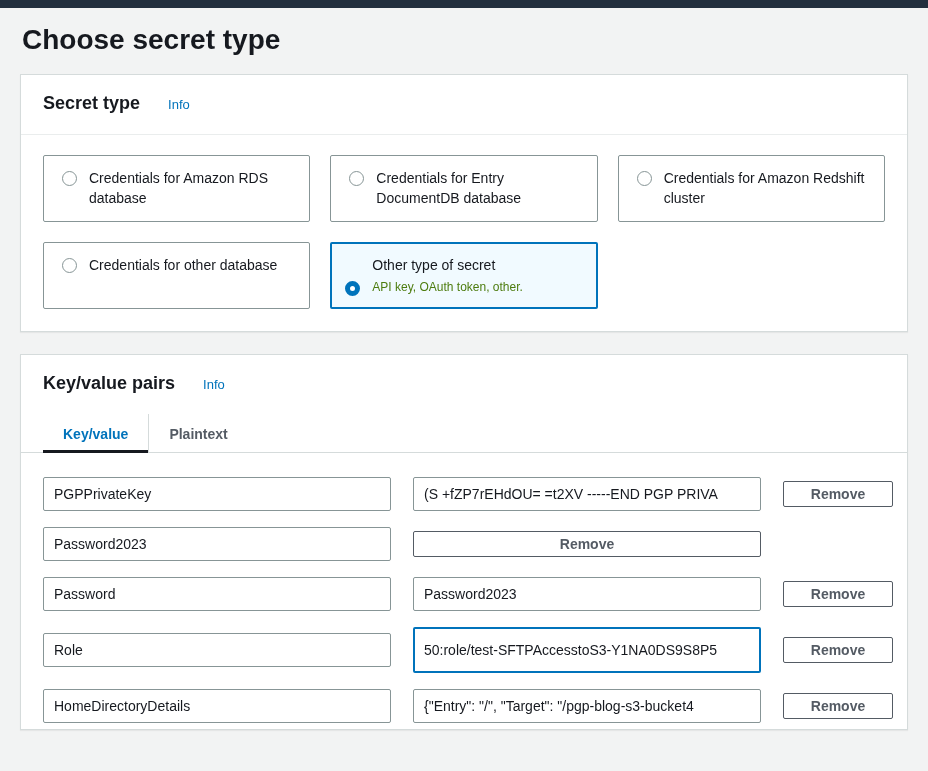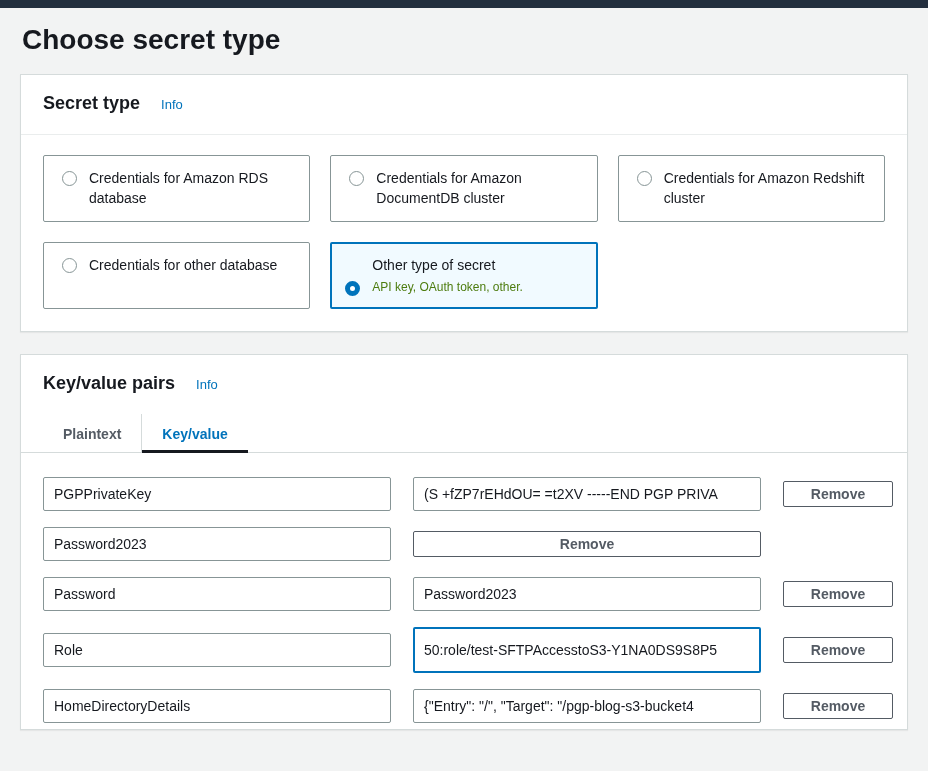--- a/index.html
+++ b/index.html
@@ -26,21 +26,21 @@
     background: #fff;
     border: 1px solid #d5dbdb;
     border-radius: 0;
     box-shadow: 0 1px 1px rgba(0,0,0,0.05);
     margin-bottom: 22px;
   }
   .panel-header {
     padding: 18px 22px 6px 22px;
     display: flex;
     align-items: baseline;
-    gap: 21px;
+    gap: 28px;
   }
   .panel-header h2 {
     font-size: 18px;
     font-weight: 700;
   }
   .info-link {
     color: #0073bb;
     font-size: 13px;
     font-weight: 400;
     cursor: pointer;
@@ -182,21 +182,21 @@
       <div class="radio-grid" id="radio-grid">
           <div class="radio-card">
             <div class="radio-circle"></div>
             <div>
               <div class="radio-label-main">Credentials for Amazon RDS database</div>
             </div>
           </div>
           <div class="radio-card">
             <div class="radio-circle"></div>
             <div>
-              <div class="radio-label-main">Credentials for Amazon DocumentDB cluster</div>
+              <div class="radio-label-main">Credentials for Entry DocumentDB database</div>
             </div>
           </div>
           <div class="radio-card">
             <div class="radio-circle"></div>
             <div>
               <div class="radio-label-main">Credentials for Amazon Redshift cluster</div>
             </div>
           </div>
           <div class="radio-card">
             <div class="radio-circle"></div>
@@ -214,22 +214,22 @@
         </div>
     </div>
   </div>
 
   <div class="panel">
     <div class="panel-header">
       <h2>Key/value pairs</h2>
       <a class="info-link">Info</a>
     </div>
     <div class="tabs" id="tabs">
+        <div class="tab active">Key/value</div>
         <div class="tab">Plaintext</div>
-        <div class="tab active">Key/value</div>
       </div>
     <div class="kv-rows" id="kv-rows">
         <div class="kv-row">
           <input class="txt" value="PGPPrivateKey" style="">
           <input class="txt" value="(S +fZP7rEHdOU= =t2XV -----END PGP PRIVA" style="">
           <button class="btn">Remove</button>
         </div>
         <div class="kv-row">
           <input class="txt" value="Password2023" style="">
           <button class="btn">Remove</button>

